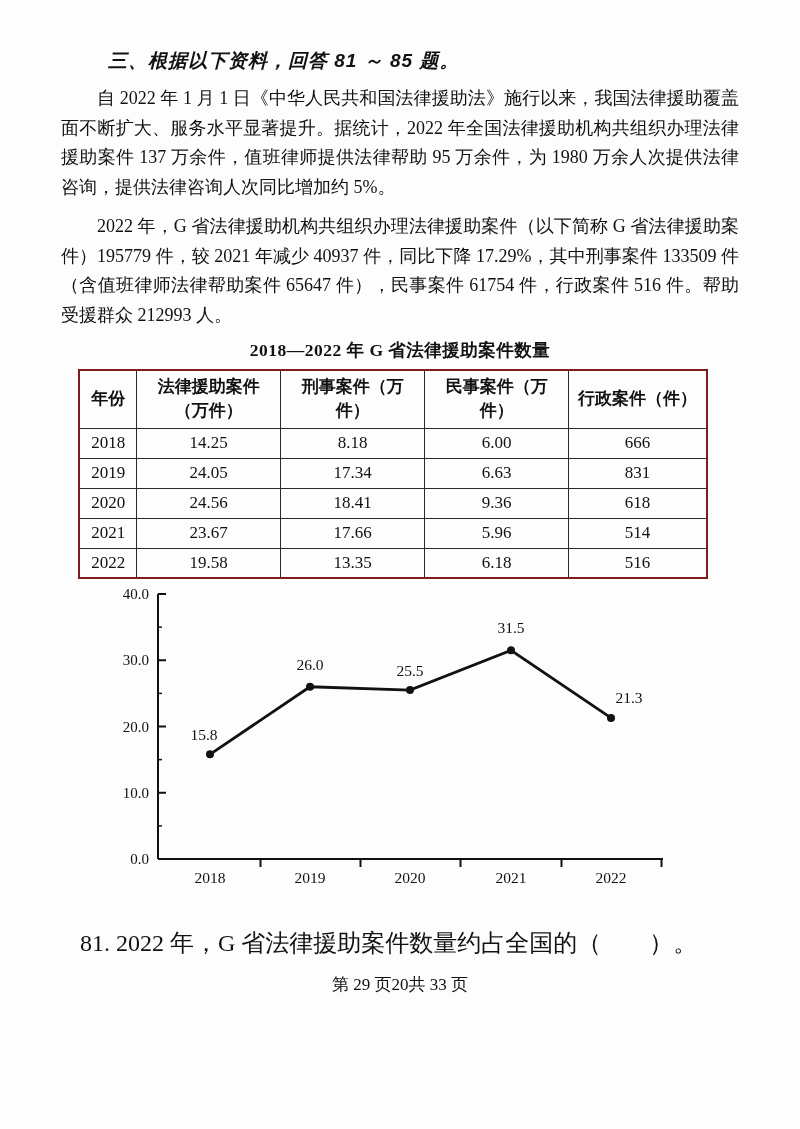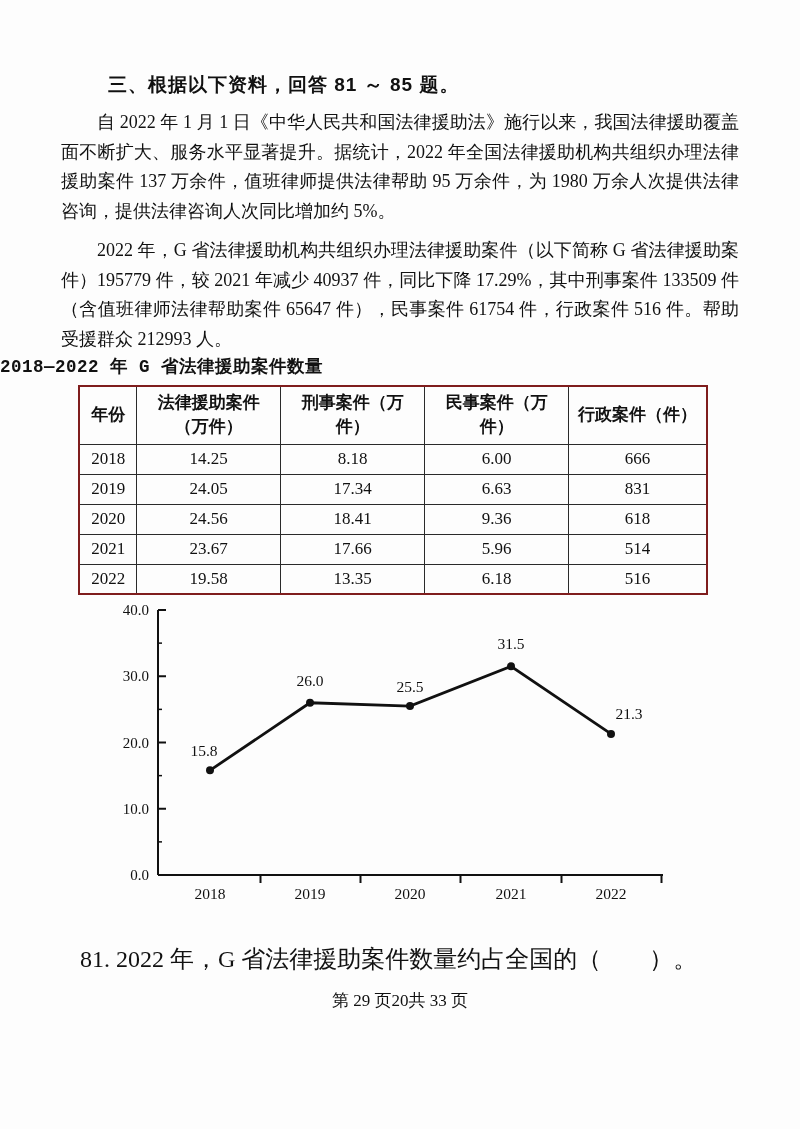--- a/index.html
+++ b/index.html
@@ -3,32 +3,32 @@
 <meta charset="utf-8">
 <style>
   * { box-sizing: border-box; margin: 0; padding: 0; }
   html, body { background: #ffffff; }
   .page {
     width: 800px; height: 1129px; background: #fdfdfd; color: #111;
     position: relative; overflow: hidden;
     font-family: "Liberation Serif", serif;
   }
   .heading {
-    padding-top: 72px; margin-left: 108px;
+    padding-top: 48px; margin-left: 108px;
     font-family: "Liberation Sans", sans-serif;
-    font-weight: bold; font-size: 19px; letter-spacing: 1px;
+    font-weight: bold; font-size: 19px; letter-spacing: 1px; font-style: italic;
   }
   .para {
     width: 678px; margin: 10px auto 0 auto;
     font-size: 18px; line-height: 29.5px;
     text-align: justify; text-indent: 2em;
   }
   .table-title {
-    text-align: left;
-    font-family: Liberation Mono, monospace;
+    margin-top: 8px; text-align: center;
+    font-family: Liberation Serif, serif;
     font-weight: bold; font-size: 17.5px; letter-spacing: 0.5px;
   }
   table.data-table {
     margin: 7px 0 0 78px; width: 630px;
     border-collapse: collapse; font-size: 17px;
     border: 2px solid #7f1d1d;
   }
   table.data-table th, table.data-table td {
     border: 1px solid #2a2a2a; text-align: center; vertical-align: middle;
     padding: 2px 6px;

